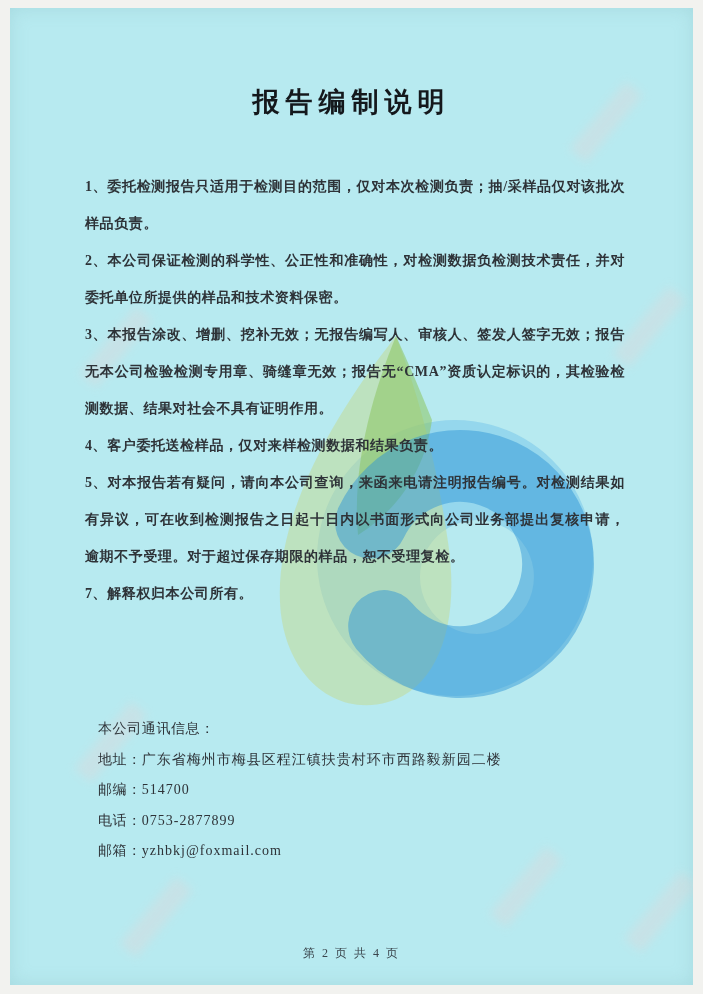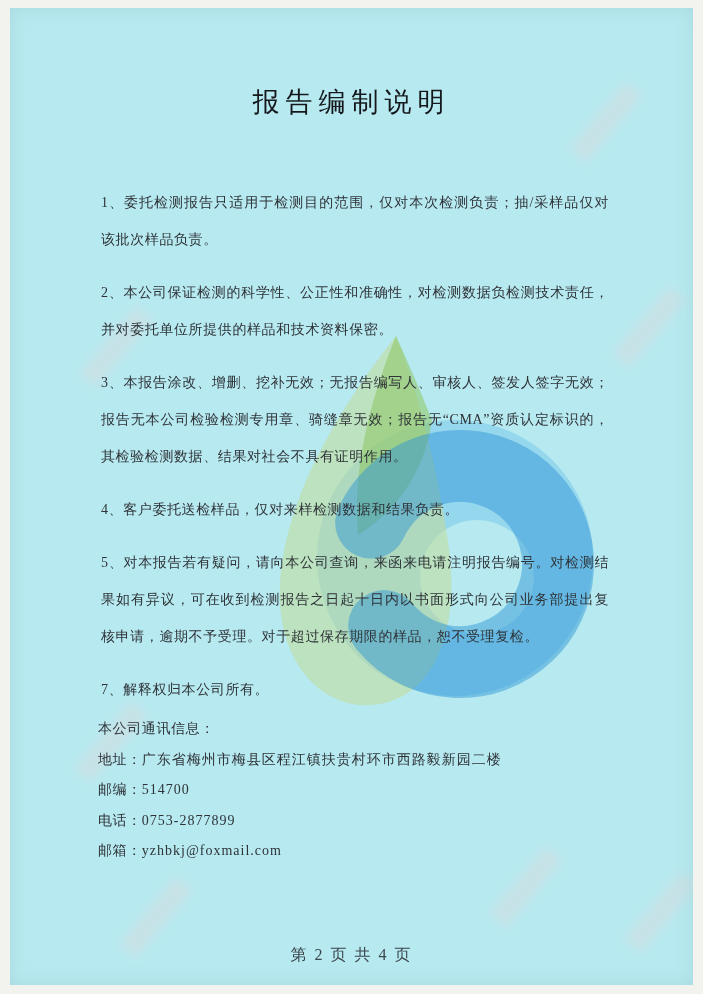--- a/index.html
+++ b/index.html
@@ -24,39 +24,39 @@
   .smudge{
     position:absolute;width:22px;height:88px;
     background:rgba(242,206,206,.26);
     transform:rotate(40deg);
     filter:blur(5px);
     z-index:1;pointer-events:none;
   }
   
   .doc-title{
     position:absolute;left:0;top:76px;width:100%;
-    text-align:center;font-size:27px;font-weight:normal;color:#14181c;
+    text-align:center;font-size:27px;font-weight:bold;color:#14181c;
     letter-spacing:6px;z-index:2;margin:0;
   }
   .doc-body{
     position:absolute;left:75px;top:160px;width:540px;
     font-size:14px;line-height:37px;color:#2e3338;
     text-align:justify;letter-spacing:.6px;z-index:2;
   }
-  .doc-body p{margin:16px;}
+  .doc-body p{margin:0;font-weight:bold;}
   .contact{
     position:absolute;left:75px;top:706px;width:560px;
     font-size:14px;line-height:30.5px;color:#2e3338;
     letter-spacing:.6px;z-index:2;
   }
   .contact-line{white-space:nowrap;margin-left:13px;}
   .contact-line .val{letter-spacing:1px;}
   .page-footer{
     position:absolute;left:0;top:937px;width:100%;
-    text-align:center;font-size:16px;color:#3a454c;
+    text-align:center;font-size:12px;color:#3a454c;
     letter-spacing:2px;z-index:2;
   }
 </style>
 </head>
 <body>
 
 <div class="scan-page">
 
   <svg class="logo-wm" viewBox="0 0 390 420">
 

